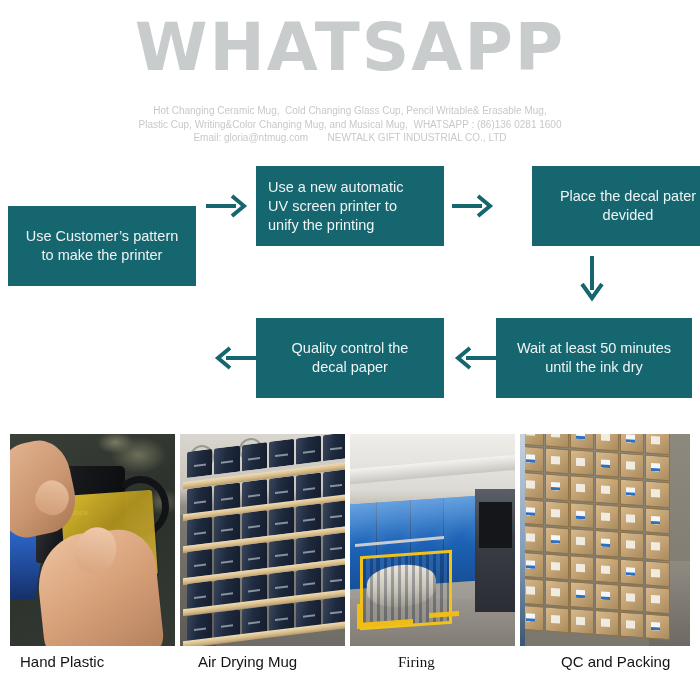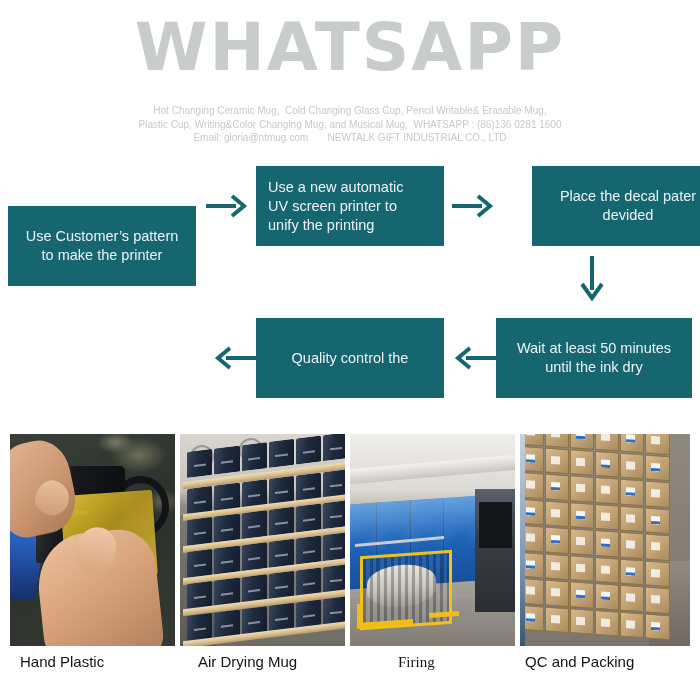--- a/index.html
+++ b/index.html
@@ -311,21 +311,21 @@
     top: 652px;
     font-size: 15px;
     line-height: 20px;
     color: #141414;
     font-family: "Liberation Sans", sans-serif;
     white-space: nowrap;
   }
   #cap1 { left: 20px; }
   #cap2 { left: 198px; }
   #cap3 { left: 398px; font-family: Liberation Serif, serif; }
-  #cap4 { left: 525px; }
+  #cap4 { left: 561px; }
 </style>
 </head>
 <body>
 
 <div id="page">
 
   <div id="title">WHATSAPP</div>
 
   <div id="company-info">
     <span class="line">Hot Changing Ceramic Mug,  Cold Changing Glass Cup, Pencil Writable&amp; Erasable Mug,</span>
@@ -373,20 +373,21 @@
 
   <div class="arrow" id="arrow5">
     <svg width="44" height="28" viewBox="0 0 44 28">
       <rect x="14" y="12" width="30" height="4" fill="#15666f"></rect>
       <polyline points="18,4 6,14 18,24" fill="none" stroke="#15666f" stroke-width="4"></polyline>
     </svg>
   </div>
 
   <div class="flow-box center" id="box5">
     <span class="ln">Quality control the</span>
+    <span class="ln">decal paper</span>
   </div>
 
   <div class="arrow" id="arrow4">
     <svg width="44" height="28" viewBox="0 0 44 28">
       <rect x="14" y="12" width="30" height="4" fill="#15666f"></rect>
       <polyline points="18,4 6,14 18,24" fill="none" stroke="#15666f" stroke-width="4"></polyline>
     </svg>
   </div>
 
   <div class="flow-box center" id="box6">

